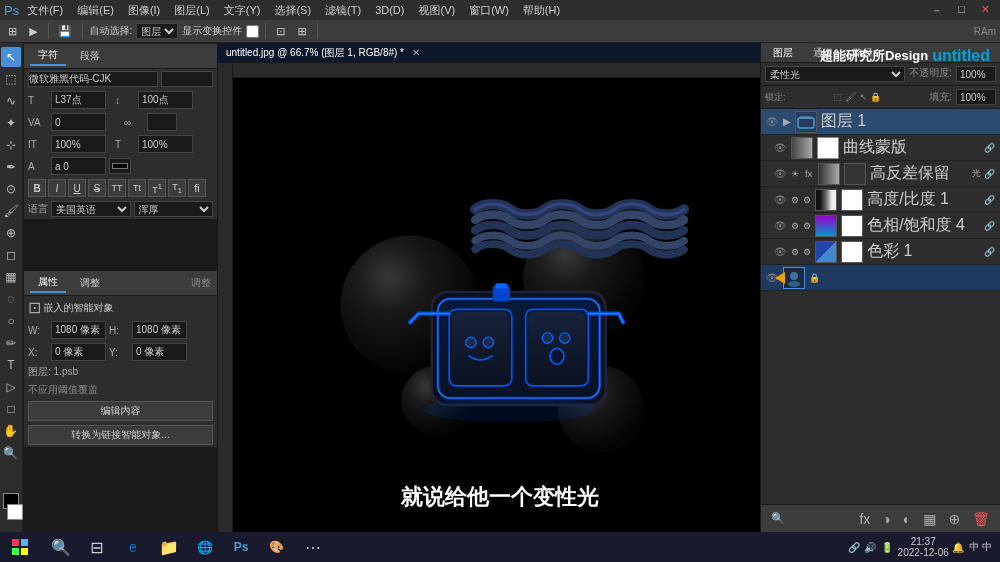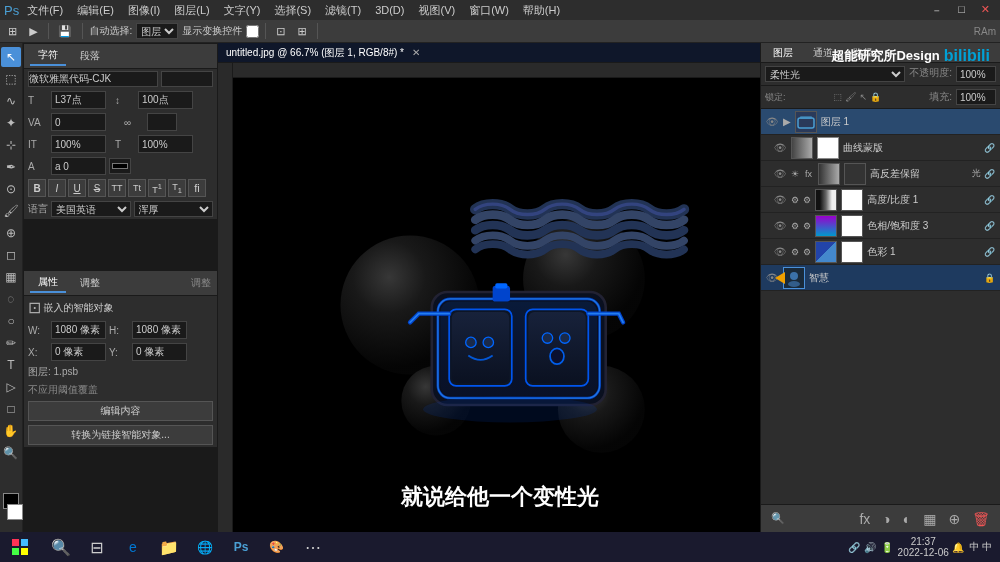--- a/index.html
+++ b/index.html
@@ -341,21 +341,21 @@
       border: 1px solid #555;
       display: flex;
       align-items: center;
       justify-content: center;
       font-size: 8px;
       color: #888;
       flex-shrink: 0;
     }
     .layer-name {
       flex: 1;
-      font-size: 10px;
+      font-size: 16px;
       color: #ccc;
       white-space: nowrap;
       overflow: hidden;
       text-overflow: ellipsis;
     }
     .layer-lock {
       font-size: 9px;
       color: #888;
     }
 
@@ -722,21 +722,21 @@
         </linearGradient>
       </defs>
     </svg>
   </div>
 </div>
 
 <div id="right-panels">
 
   <div id="watermark">
     <span style="font-size:13px; font-weight:bold; color:#fff;">超能研究所Design</span>
-    <span style="color:#00a1d6; font-size:16px; font-weight:bold;">bilibili</span>
+    <span style="color:#00a1d6; font-size:16px; font-weight:bold;">untitled</span>
   </div>
 
   <div id="layers-panel">
     <div id="layers-header">
       <span class="layers-tab active">图层</span>
       <span class="layers-tab">通道</span>
       <span class="layers-tab">路径</span>
     </div>
 
     <div id="blend-row">
@@ -801,21 +801,21 @@
         <span class="layer-name">高度/比度 1</span>
         <span class="layer-chain">🔗</span>
       </div>
 
       <div class="layer-item layer-indent">
         <span class="layer-eye">👁</span>
         <span style="font-size:9px; color:#aaa;">⚙</span>
         <span style="font-size:9px; color:#aaa;">⚙</span>
         <div class="adj-icon color-balance"></div>
         <div class="layer-thumb" style="background:#fff;"></div>
-        <span class="layer-name">色相/饱和度 3</span>
+        <span class="layer-name">色相/饱和度 4</span>
         <span class="layer-chain">🔗</span>
       </div>
 
       <div class="layer-item layer-indent">
         <span class="layer-eye">👁</span>
         <span style="font-size:9px; color:#aaa;">⚙</span>
         <span style="font-size:9px; color:#aaa;">⚙</span>
         <div class="adj-icon" style="background: linear-gradient(135deg, #2244aa 50%, #4488cc 50%);"></div>
         <div class="layer-thumb" style="background:#fff;"></div>
         <span class="layer-name">色彩 1</span>
@@ -823,21 +823,20 @@
       </div>
 
       <div class="layer-item active" style="position:relative;">
         <span class="layer-eye">👁</span>
         <div class="layer-thumb" style="background:#1a2a3a; border-color:#4a90d9;">
           <svg width="20" height="20">
               <circle cx="10" cy="8" r="4" fill="#4a90d9" opacity="0.7"></circle>
               <ellipse cx="10" cy="16" rx="6" ry="3" fill="#4a90d9" opacity="0.5"></ellipse>
             </svg>
         </div>
-        <span class="layer-name">智慧</span>
         <span class="layer-lock">🔒</span>
 
         <div style="position:absolute; left:14px; top:50%; transform:translateY(-50%); width:0; height:0; border-top:6px solid transparent; border-bottom:6px solid transparent; border-right:10px solid #f0a000;"></div>
       </div>
     </div>
 
     <div id="layers-footer">
       <span style="margin-left: 4px; display:flex; gap:2px;">
         <span style="font-size:11px; cursor:pointer; color:#aaa;">🔍</span>
       </span>

